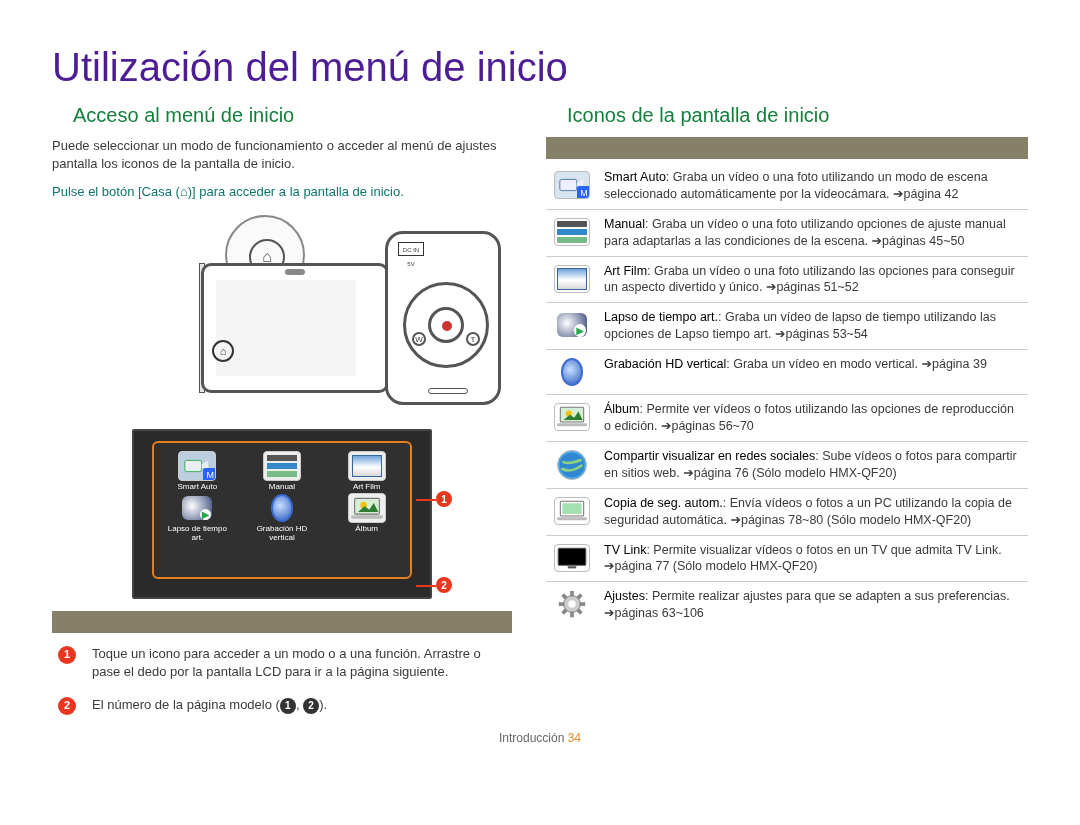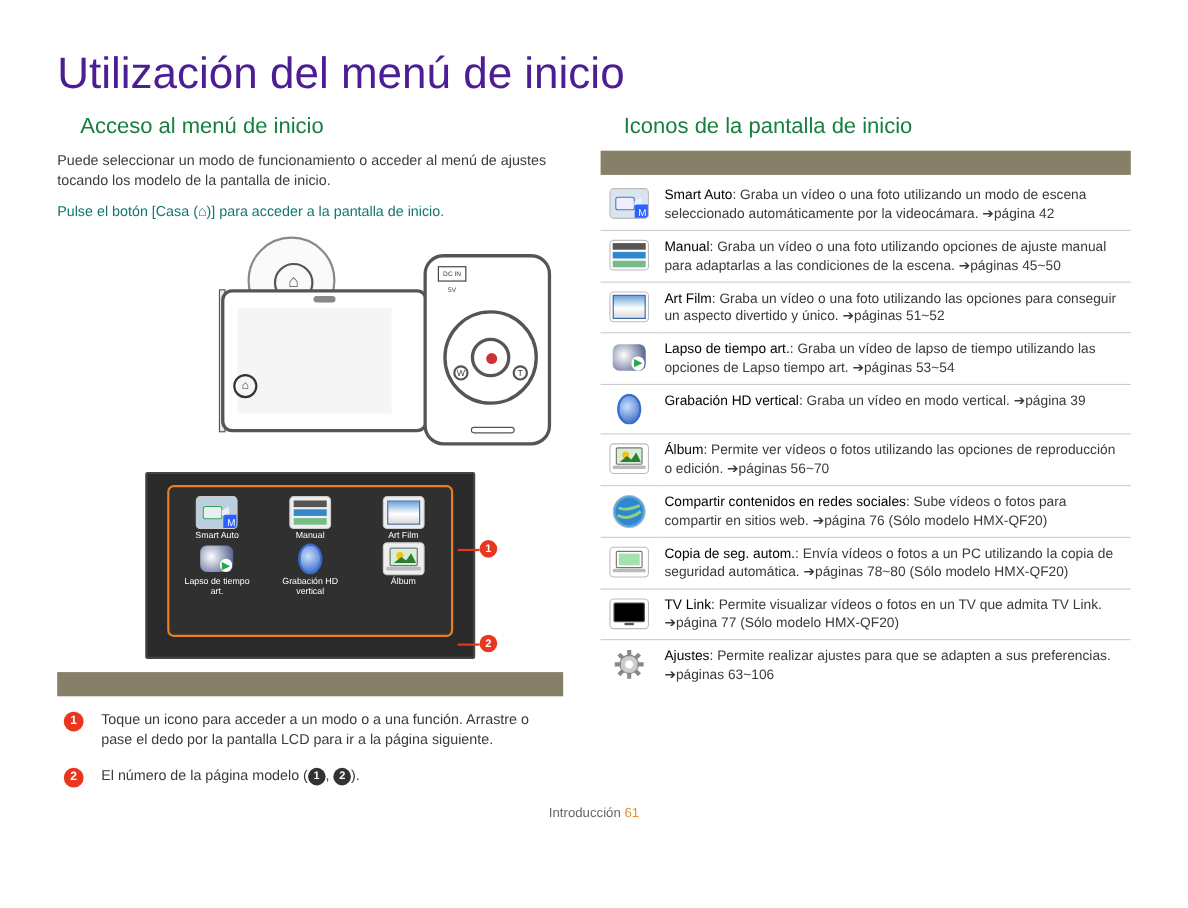--- a/index.html
+++ b/index.html
@@ -186,21 +186,21 @@
 </style>
 </head>
 <body>
 
 <h1>Utilización del menú de inicio</h1>
 
 <div class="columns">
 
   <div class="col-left">
     <h2>Acceso al menú de inicio</h2>
-    <p class="intro">Puede seleccionar un modo de funcionamiento o acceder al menú de ajustes tocando los modelo de la pantalla de inicio.</p>
+    <p class="intro">Puede seleccionar un modo de funcionamiento o acceder al menú de ajustes pantalla los iconos de la pantalla de inicio.</p>
     <p class="step">
       <span>Pulse el botón [Casa (</span><span>⌂</span><span>)] para acceder a la pantalla de inicio.</span>
     </p>
 
     <div class="cam-diagram">
       <div class="cam-bump-shadow"></div>
       <div class="cam-bump">
         <div class="cam-bump-inner">⌂</div>
       </div>
       <div class="cam-hinge"></div>
@@ -369,21 +369,21 @@
 
       <tr>
         <td class="ico-cell">
               <div class="ico-box globe-c" style="border-radius:50%;width:30px;height:30px;">
           <svg viewBox="0 0 32 32">
                   <circle cx="16" cy="16" r="14" fill="#2f87d1"></circle>
                   <path d="M5 12 q6 4 22 -2 M4 20 q10 6 24 -4" stroke="#8fd27e" fill="none" stroke-width="3"></path>
                 </svg>
               </div>
             </td>
-        <td><span class="bold-term">Compartir contenidos en redes sociales</span><span>: Sube vídeos o fotos para compartir en sitios web. </span><span>➔página 76 (Sólo modelo HMX-QF20)</span></td>
+        <td><span class="bold-term">Compartir visualizar en redes sociales</span><span>: Sube vídeos o fotos para compartir en sitios web. </span><span>➔página 76 (Sólo modelo HMX-QF20)</span></td>
       </tr>
 
       <tr>
         <td class="ico-cell">
               <div class="ico-box">
           <svg viewBox="0 0 32 24">
                   <rect x="5" y="3" width="22" height="14" rx="1" fill="#fff" stroke="#777"></rect>
                   <rect x="7" y="5" width="18" height="10" class="lap-sc" fill="#a4e0b0"></rect>
                   <rect x="2" y="18" width="28" height="3" rx="1" fill="#bbb"></rect>
                 </svg>
@@ -425,14 +425,14 @@
             </td>
         <td><span class="bold-term">Ajustes</span><span>: Permite realizar ajustes para que se adapten a sus preferencias. </span><span>➔páginas 63~106</span></td>
       </tr>
     </tbody>
       </table>
   </div>
 </div>
 
 <div class="footer">
   <span>Introducción</span>
-  <span class="fp">61</span>
+  <span class="fp">34</span>
 </div>
 
 </body></html>

